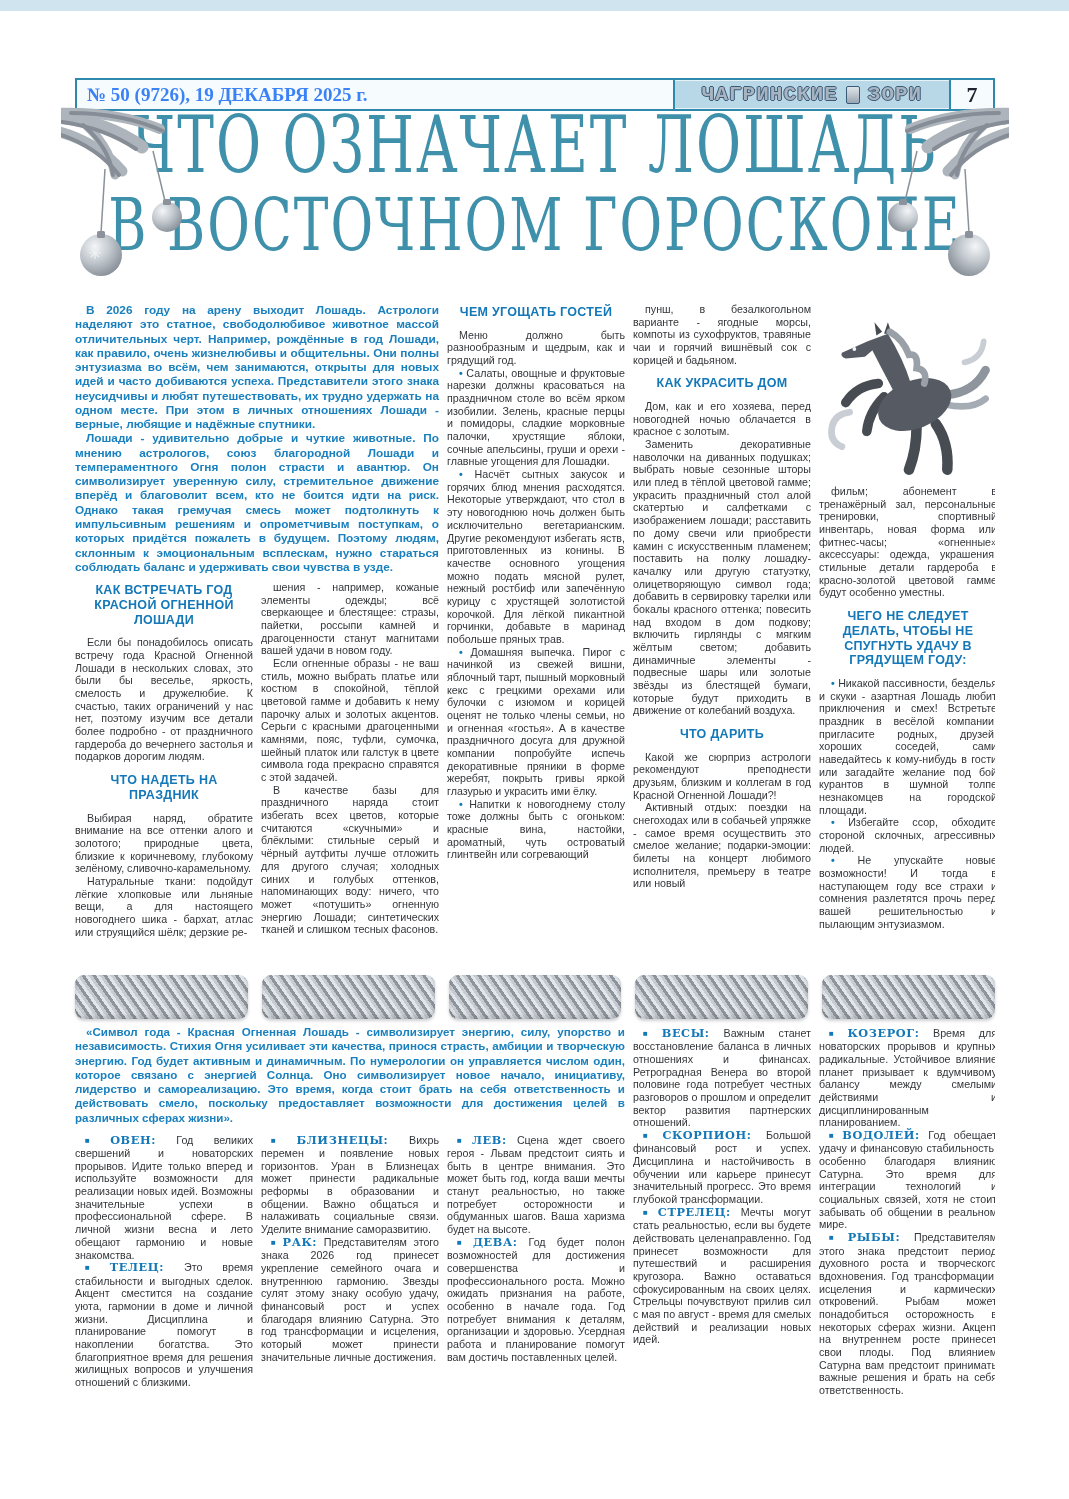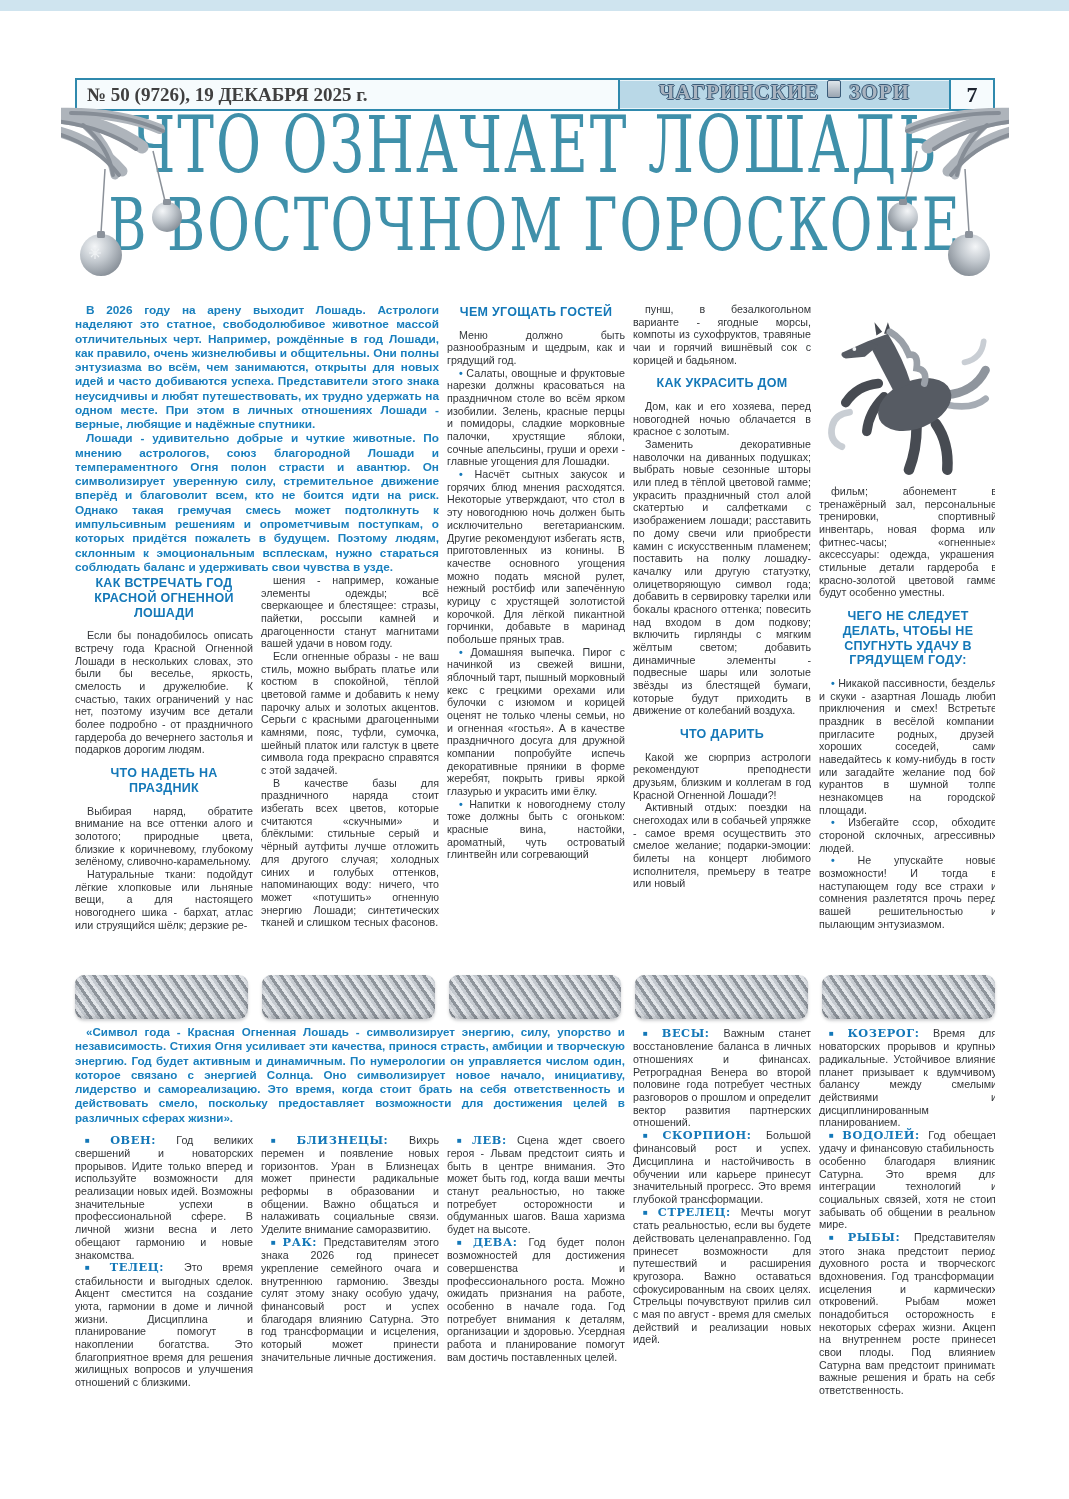--- a/index.html
+++ b/index.html
@@ -12,25 +12,25 @@
   }
   *{margin:0;padding:0;box-sizing:border-box;}
   body{background:#e9eef2;font-family:"Liberation Sans",sans-serif;}
   .page{position:relative;width:1069px;height:1499px;background:#fff;margin:0 auto;overflow:hidden;}
   .top-edge{position:absolute;top:0;left:0;width:100%;height:11px;background:#cfe4ef;}
   .content{position:absolute;left:75px;top:78px;width:920px;}
 
   
   .hdr{display:flex;align-items:stretch;height:33px;background:var(--hdr-fill);
        border:2px solid var(--hdr-border);box-shadow:inset 0 0 0 1px #e8f3f8;}
-  .issue-box{width:543px;background:#f6fbfd;border-right:2px solid var(--hdr-border);
+  .issue-box{width:598px;background:#f6fbfd;border-right:2px solid var(--hdr-border);
        display:flex;align-items:center;padding-left:10px;
-       font-family:"Liberation Serif",serif;font-weight:bold;font-size:19px;color:#404040;}
-  .masthead{flex:1;display:flex;justify-content:center;gap:8px;
-       font-family:Liberation Serif, serif;font-weight:bold;font-size:21px;letter-spacing:1px;
+       font-family:"Liberation Serif",serif;font-weight:bold;font-size:19px;color:#3b82f6;}
+  .masthead{flex:1;display:flex;align-items:center;justify-content:center;gap:8px;
+       font-family:Liberation Mono, monospace;font-weight:bold;font-size:21px;letter-spacing:1px;
        color:#a9b4c0;text-shadow:-1px 0 #3a5b78,1px 0 #3a5b78,0 -1px #3a5b78,0 1px #3a5b78;}
   .masthead-ico{width:14px;height:18px;background:linear-gradient(180deg,#dfe5ea,#9aa5b1);
        border:1px solid #3a5b78;border-radius:2px;}
   .pagenum-box{width:44px;background:#f6fbfd;border-left:2px solid var(--hdr-border);
        display:flex;align-items:center;justify-content:center;
        font-family:"Liberation Serif",serif;font-weight:bold;font-size:22px;color:#1d2430;}
 
   
   .title-wrap{position:relative;text-align:center;padding-top:0;height:182px;}
   .title-line{font-family:"DejaVu Serif",serif;color:var(--teal);letter-spacing:2px;
@@ -38,21 +38,21 @@
   .title-line.l1{font-size:55px;}
   .title-line.l2{font-size:52px;margin-top:26px;}
   .fir{position:absolute;top:-6px;z-index:2;}
   .fir.left{left:-14px;}
   .fir.right{right:-14px;transform:scaleX(-1);}
 
   
   .cols{display:flex;gap:8px;margin-top:10px;height:662px;overflow:hidden;}
   .col{width:178px;flex:none;}
   .colgroup{width:364px;flex:none;}
-  .twocol{display:flex;gap:8px;}
+  .twocol{display:flex;gap:8px;margin-top:7px;}
   .lead p{font-size:11.8px;line-height:1.21;font-weight:bold;color:var(--lead);
        text-align:justify;text-indent:11px;}
   .body-txt p{font-size:10.7px;line-height:1.185;color:var(--ink);text-align:justify;text-indent:12px;}
   .body-txt p.b::before{content:"\2022\00a0";color:var(--accent);font-weight:bold;}
   .h-col{font-size:12.5px;font-weight:bold;color:var(--accent);text-align:center;
        line-height:1.18;letter-spacing:.3px;margin:10px 4px 9px;}
   .h-col.first{margin-top:2px;}
   .horse-box{height:182px;display:flex;align-items:flex-start;justify-content:center;overflow:hidden;}
 
   

